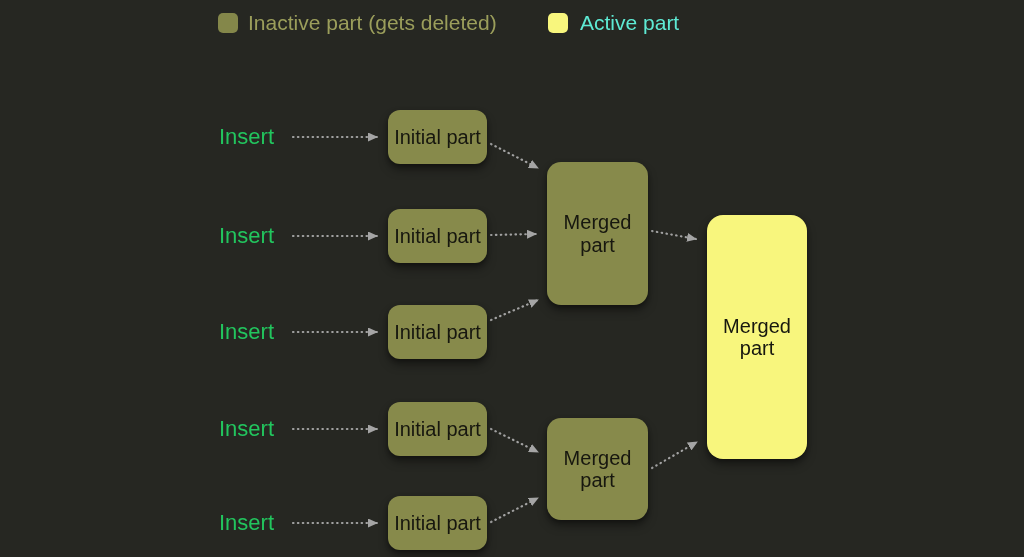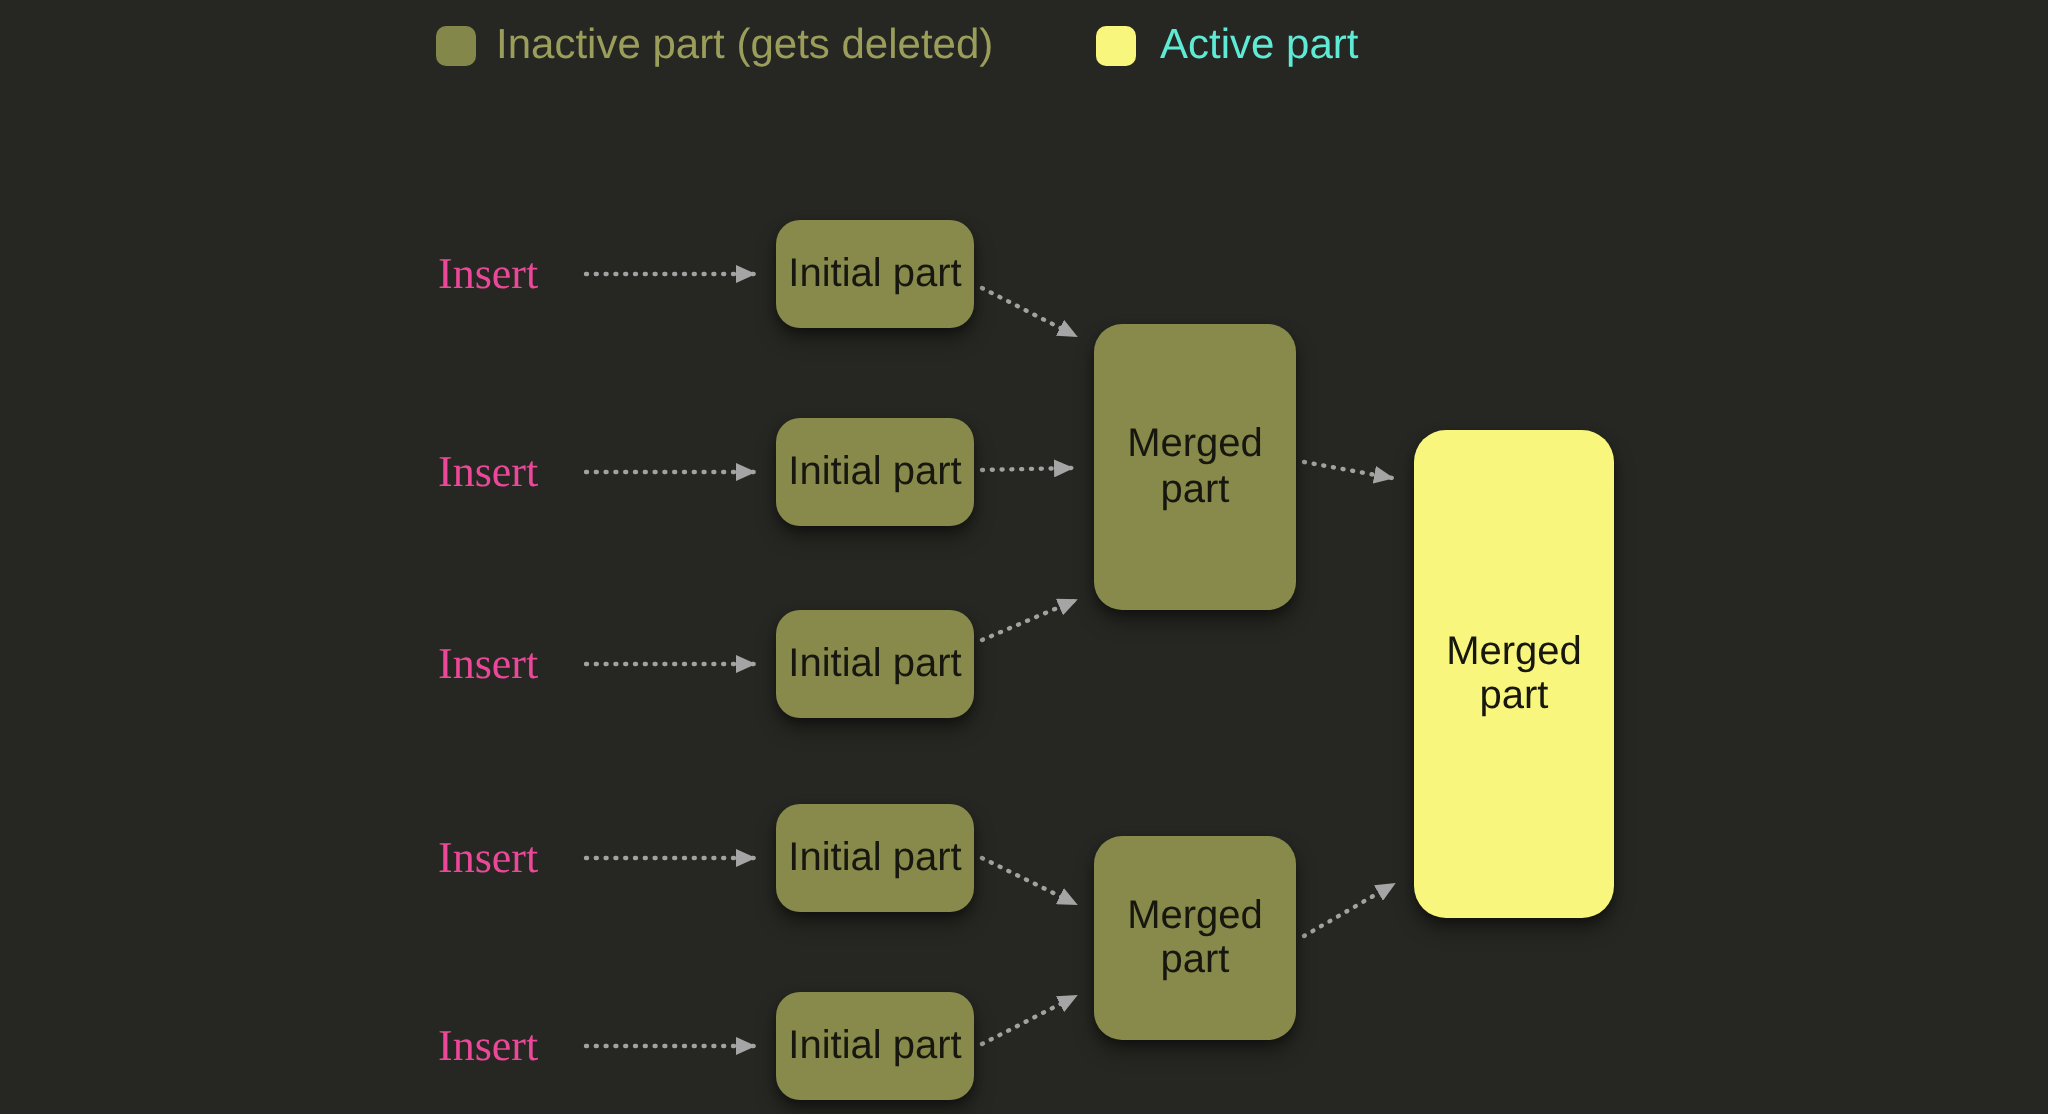--- a/index.html
+++ b/index.html
@@ -33,23 +33,22 @@
   .label-active   { left: 580px; color: #5eead4; }
 
   
   .insert-label {
     position: absolute;
     left: 219px;
     width: 80px;
     height: 28px;
     line-height: 28px;
     font-size: 22px;
-    color: #ec4899;
+    color: #22c55e;
     white-space: nowrap;
-    font-family: Liberation Serif, serif;
   }
 
   
   .node {
     position: absolute;
     display: flex;
     align-items: center;
     justify-content: center;
     text-align: center;
     font-size: 20px;

